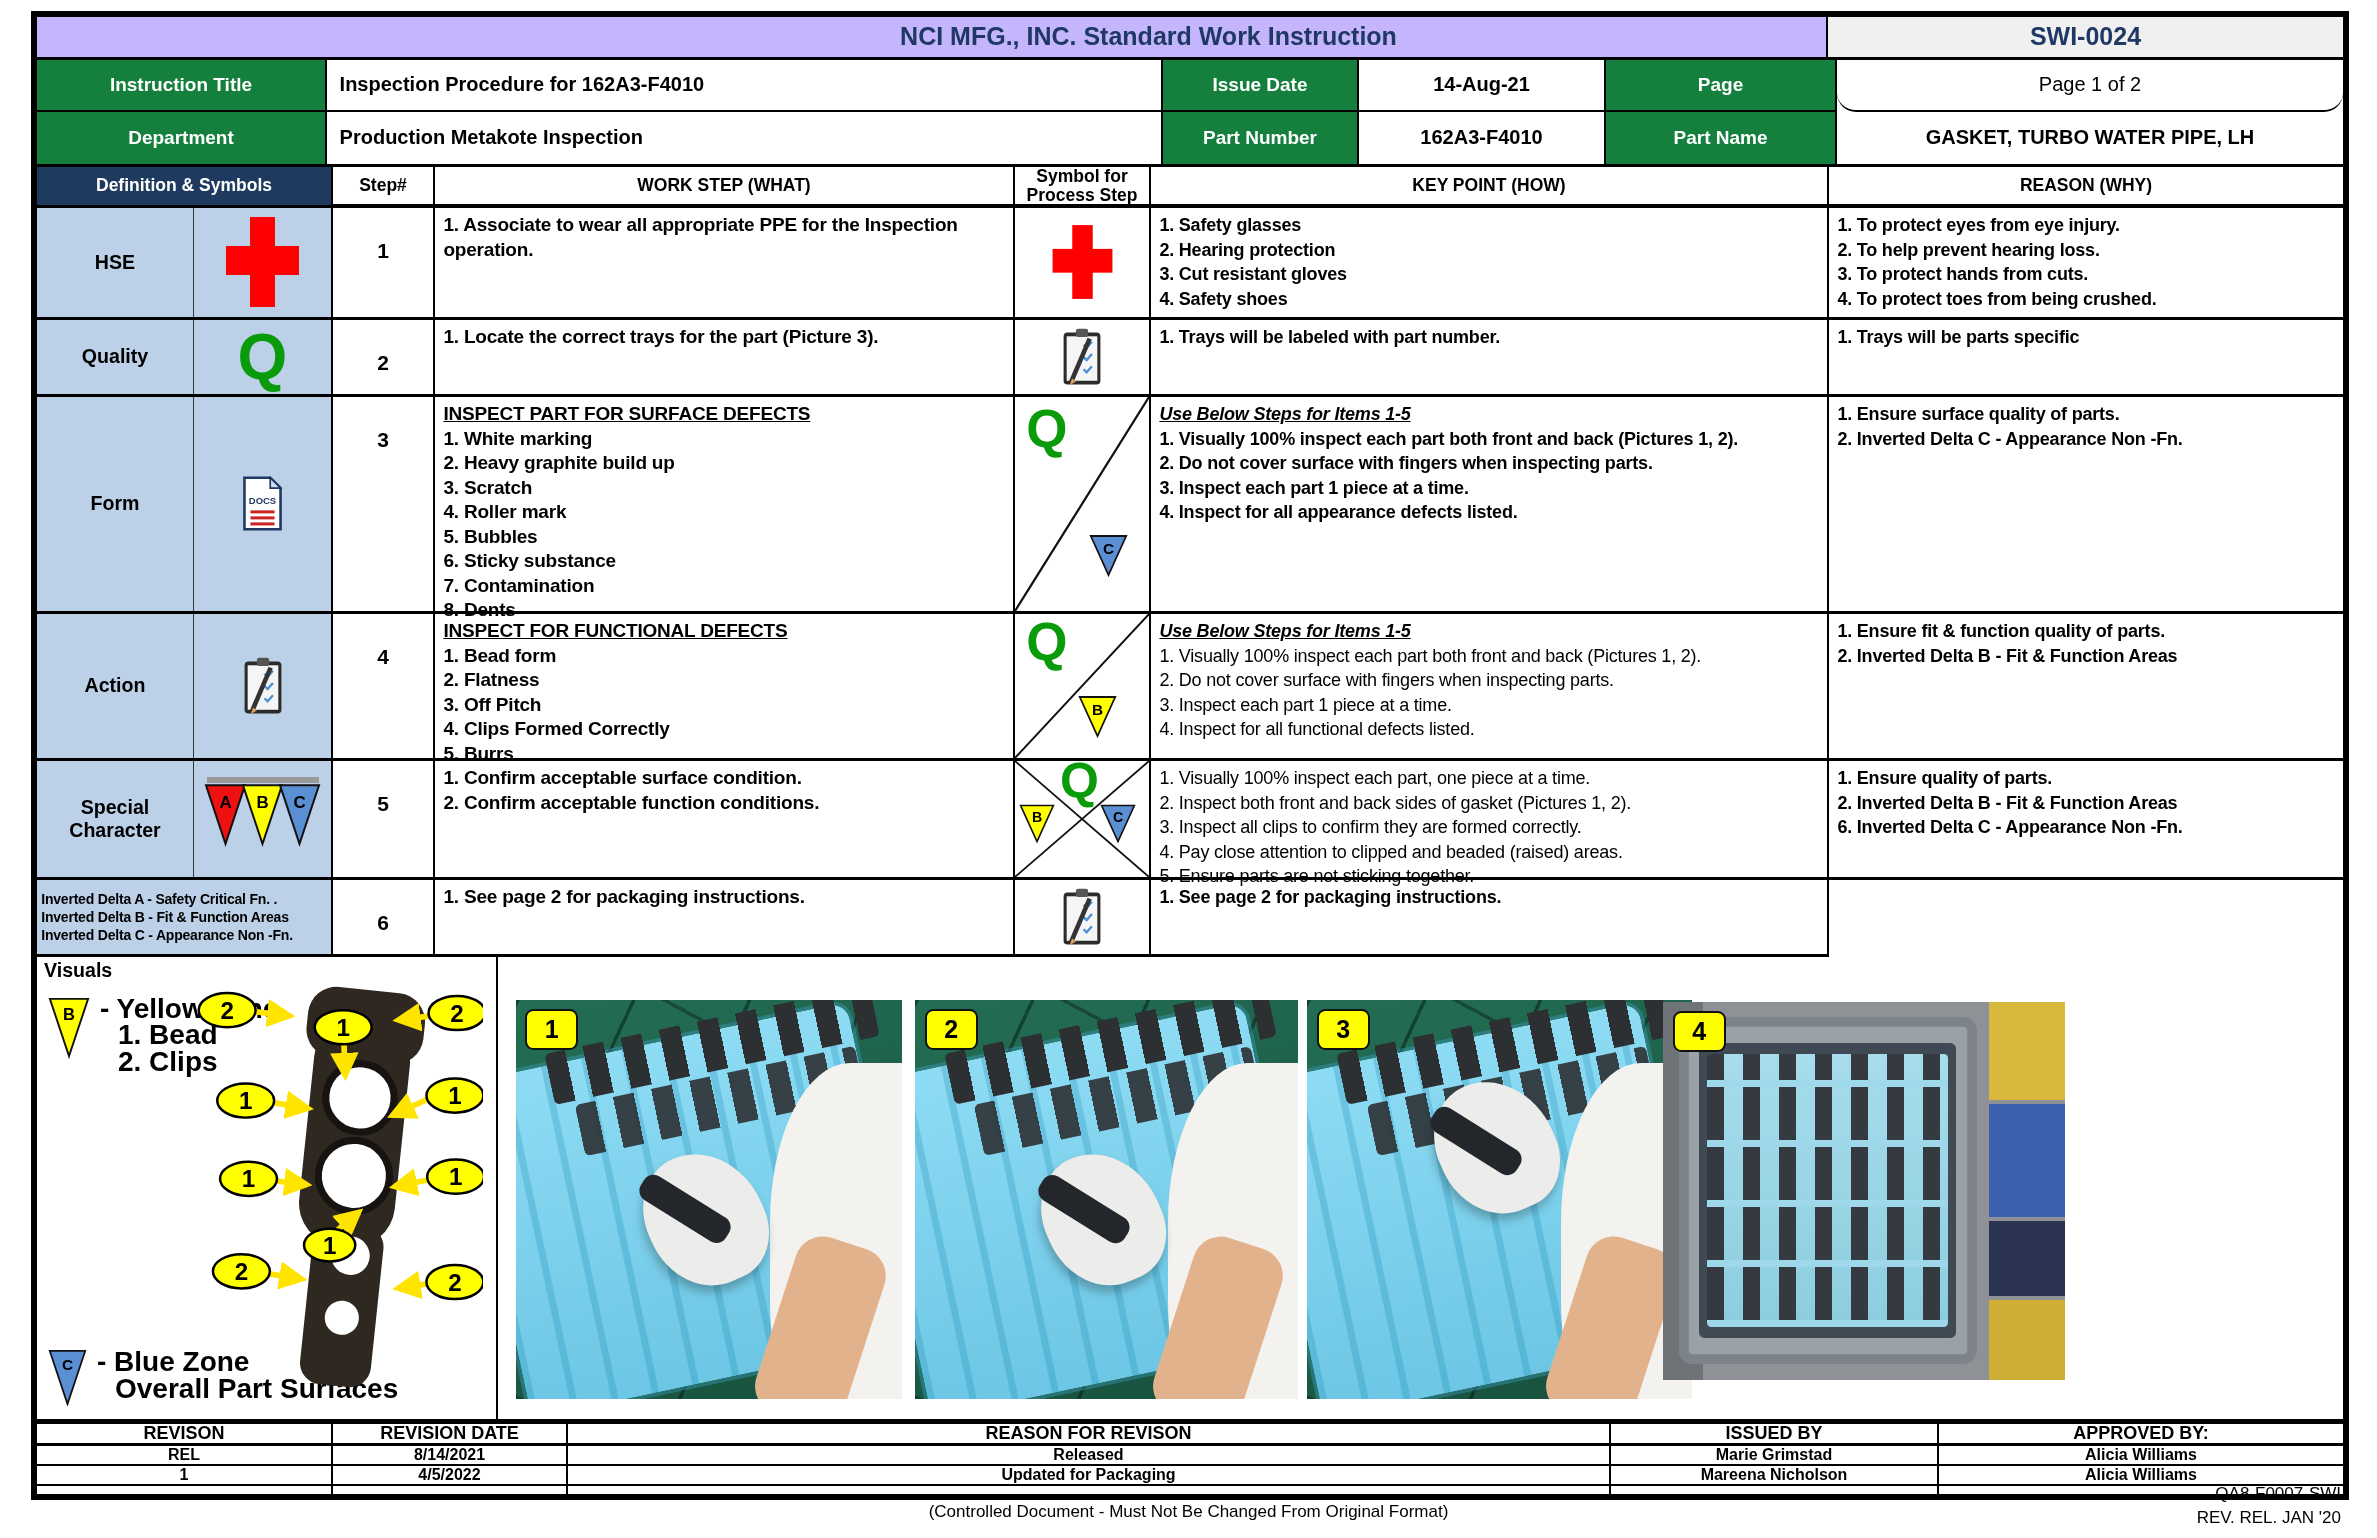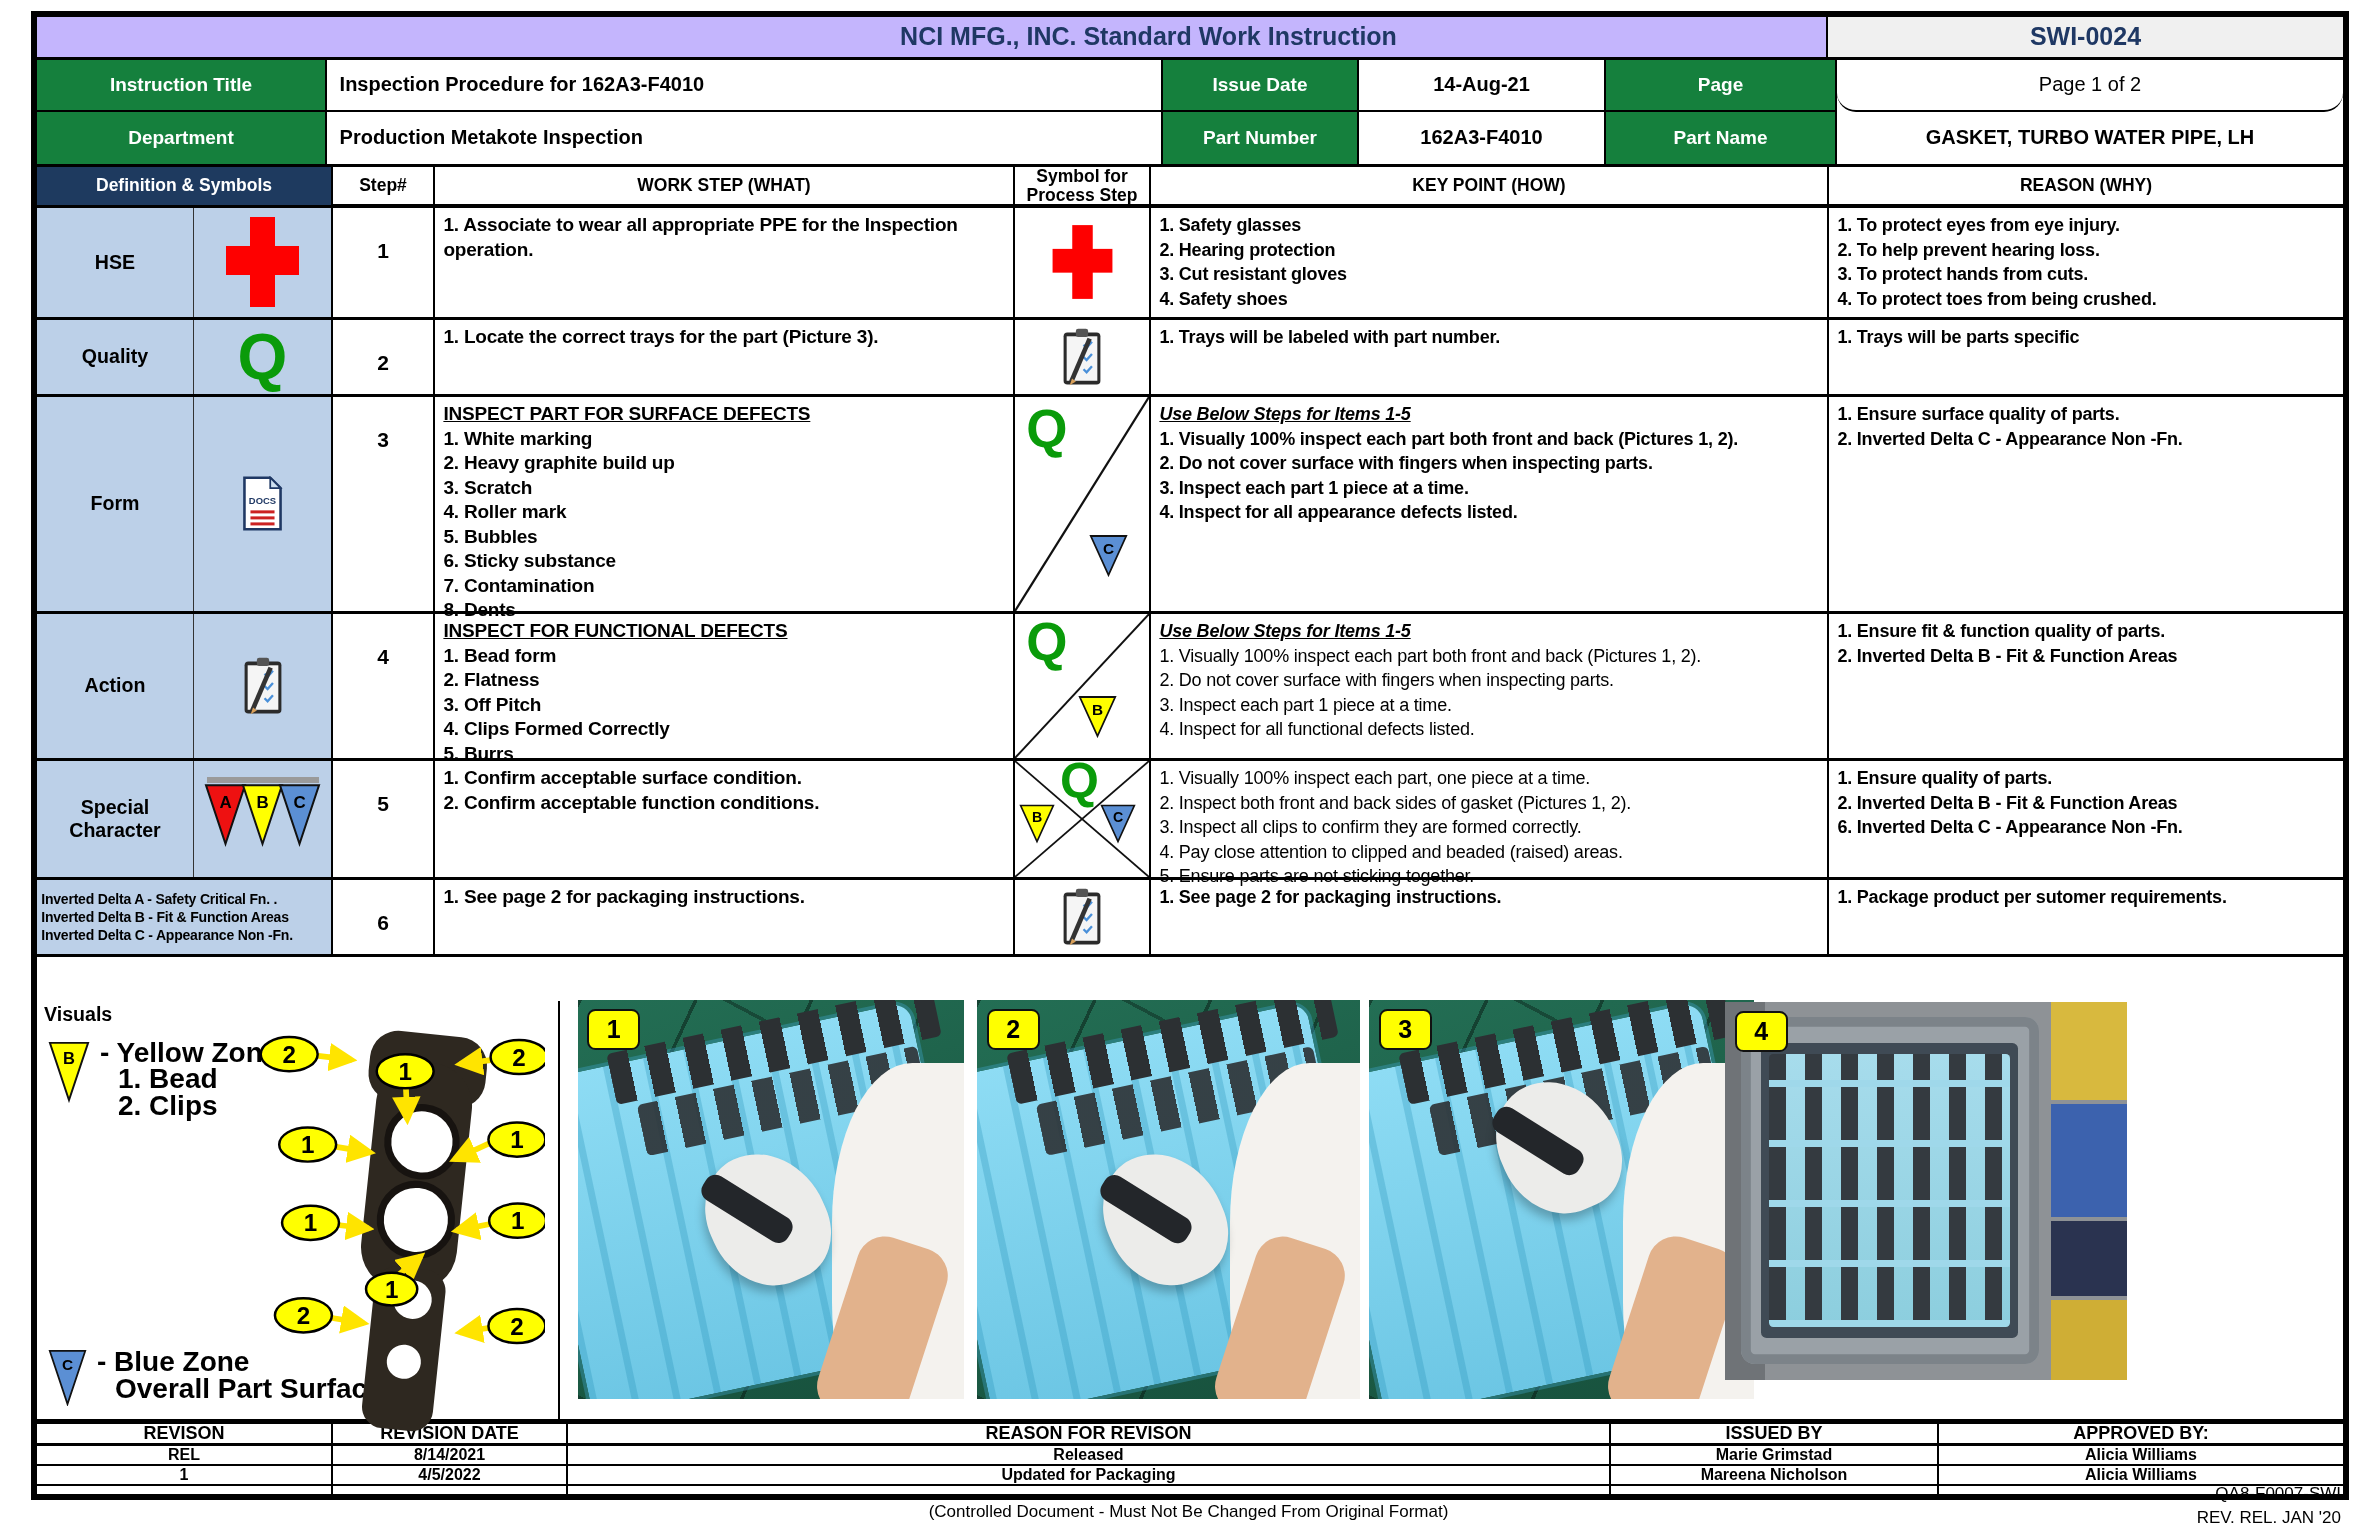--- a/index.html
+++ b/index.html
@@ -50,21 +50,21 @@
   .cross::before { content:""; position:absolute; left:24px; top:0; width:25px; height:90px; background:#fe0000; }
   .cross::after { content:""; position:absolute; left:0; top:29px; width:73px; height:29px; background:#fe0000; }
   .cross.small { transform:scale(.82); }
   .qletter { color:#0a9b0a; font-weight:bold; font-size:64px; line-height:1; }
   .diag { position:absolute; inset:0; width:100%; height:100%; }
   .symcell { display:flex; align-items:center; justify-content:center; }
   .abs { position:absolute; }
 
   
   .visuals { height:465px; display:flex; border-bottom:3.5px solid #000; }
-  .vis-left { width:523px; border-right:2.1px solid #000; position:relative;margin-top:44px; }
+  .vis-left { width:461px; border-right:2.1px solid #000; position:relative; }
   .vis-right { flex:1; position:relative; }
   .vis-title { position:absolute; left:7px; top:2.8px; font-weight:bold; font-size:19.6px; }
   .legend { position:absolute; left:11.2px; top:39px; display:flex; }
   .legend-txt { margin-left:9.8px; font-weight:bold; font-size:28px; line-height:26.6px; }
   .legend-txt .ind { padding-left:18px; }
   .legend2 { position:absolute; left:11.2px; bottom:12.6px; display:flex; }
   .scene { position:absolute; overflow:hidden;
     background:
       repeating-linear-gradient(115deg, rgba(8,24,18,.5) 0 3.5px, transparent 3.5px 105px),
       repeating-linear-gradient(28deg, rgba(8,24,18,.4) 0 3.5px, transparent 3.5px 140px),
@@ -401,25 +401,20 @@
         <path d="M32 24 l4 4 l7 -8" stroke="#4a90d9" stroke-width="3" fill="none"></path>
         <path d="M32 40 l4 4 l7 -8" stroke="#4a90d9" stroke-width="3" fill="none"></path>
         <path d="M32 56 l4 4 l7 -8" stroke="#4a90d9" stroke-width="3" fill="none"></path>
         <line x1="16" y1="72" x2="40" y2="16" stroke="#333" stroke-width="6"></line>
         <path d="M14 77 l3 -9 l5 4 z" fill="#d9a05a"></path>
       </svg>
     </div>
     <div class="txtcell">
         <div>
           <div class="ln">1. See page 2 for packaging instructions.</div>
-        </div>
-      </div>
-    <div class="txtcell lastcol">
-        <div>
-          <div class="ln">1. Package product per sutomer requirements.</div>
         </div>
       </div>
   </div>
 
   <div class="visuals">
     <div class="vis-left">
       <div class="vis-title">Visuals</div>
 
       <div class="legend">
         <svg width="42" height="63" viewBox="0 0 66 96">

